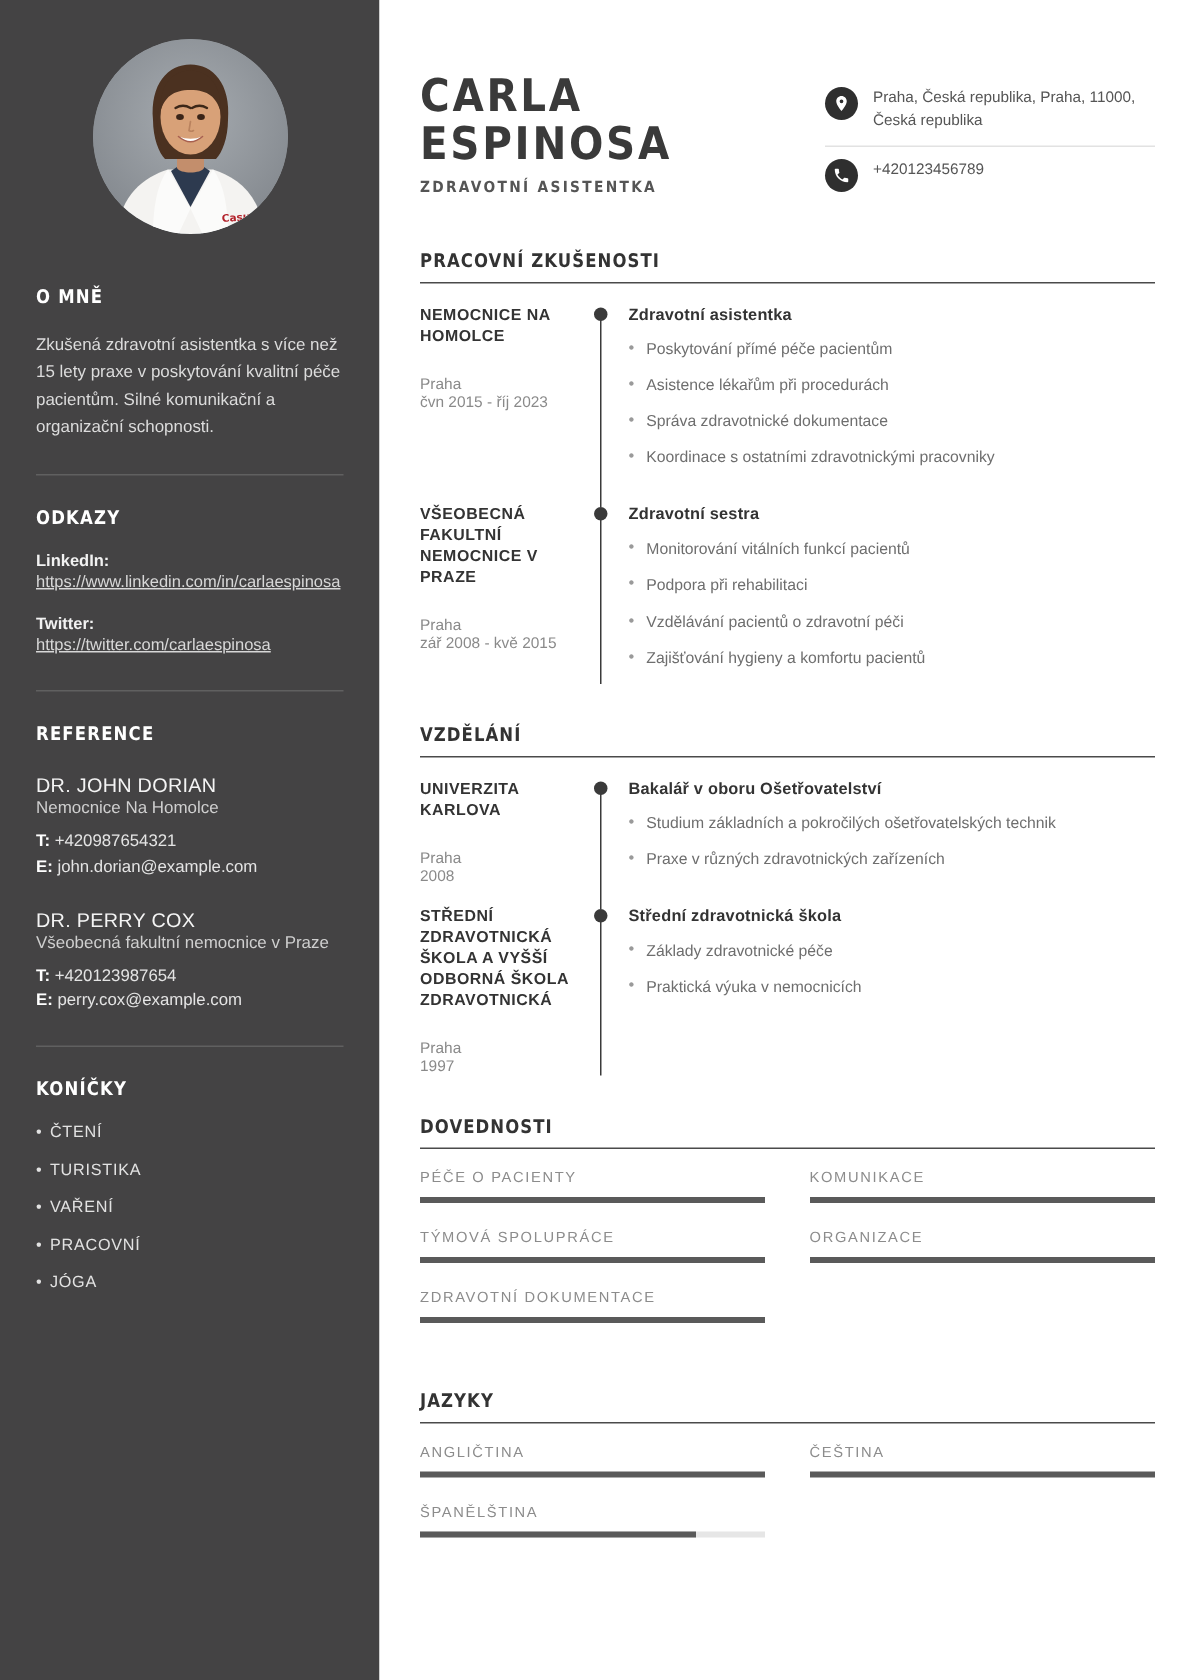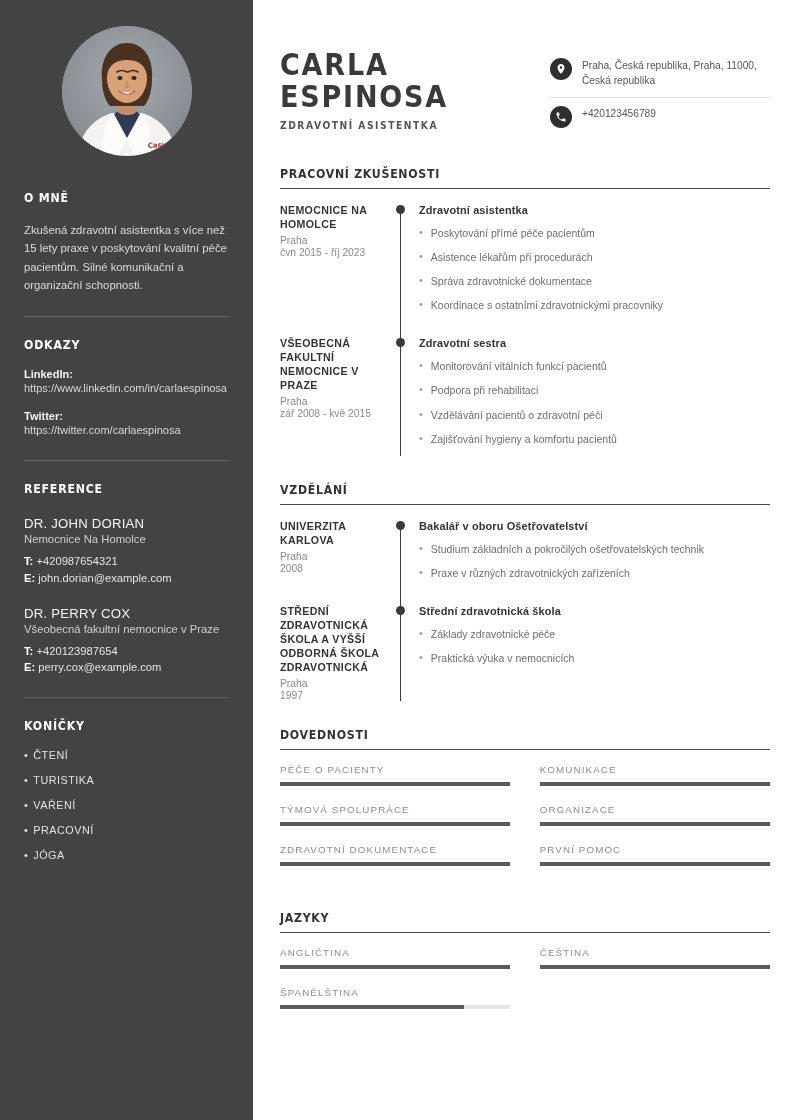--- a/index.html
+++ b/index.html
@@ -66,20 +66,21 @@
   .link-label {
     font-size: 11px;
     font-weight: 700;
     color: #f2f2f2;
     margin-bottom: 1px;
   }
   .link-url {
     font-size: 11px;
     line-height: 1.42;
     color: #d8d8d8;
+    text-decoration: underline;
     word-break: break-all;
     display: block;
   }
   .ref-item { margin-bottom: 15px; margin-top: 20px; }
   .ref-name {
     font-size: 13.2px;
     color: #f4f4f4;
     letter-spacing: 0.2px;
     margin-bottom: 1px;
   }
@@ -191,21 +192,21 @@
     font-size: 10.6px;
     font-weight: 700;
     letter-spacing: 0.35px;
     color: #333333;
     line-height: 1.32;
     text-transform: uppercase;
   }
   .city {
     font-size: 10.3px;
     color: #8a8a8a;
-    margin-top: 3px;
+    margin-top: 19px;
   }
   .dates {
     font-size: 10.3px;
     color: #8a8a8a;
     margin-top: 1px;
   }
   .entry-line {
     width: 11px;
     min-width: 11px;
     position: relative;
@@ -568,26 +569,20 @@
           <div class="bar-track">
               <div class="bar-fill" style="width: 100%;"></div>
             </div>
         </div>
         <div class="bar-item">
           <div class="bar-label">ZDRAVOTNÍ DOKUMENTACE</div>
           <div class="bar-track">
               <div class="bar-fill" style="width: 100%;"></div>
             </div>
         </div>
-        <div class="bar-item">
-          <div class="bar-label">PRVNÍ POMOC</div>
-          <div class="bar-track">
-              <div class="bar-fill" style="width: 100%;"></div>
-            </div>
-        </div>
       </div>
     </section>
 
     <section class="section">
       <div class="sec-h">JAZYKY</div>
       <hr class="sec-rule">
       <div class="bars">
         <div class="bar-item">
           <div class="bar-label">ANGLIČTINA</div>
           <div class="bar-track">

